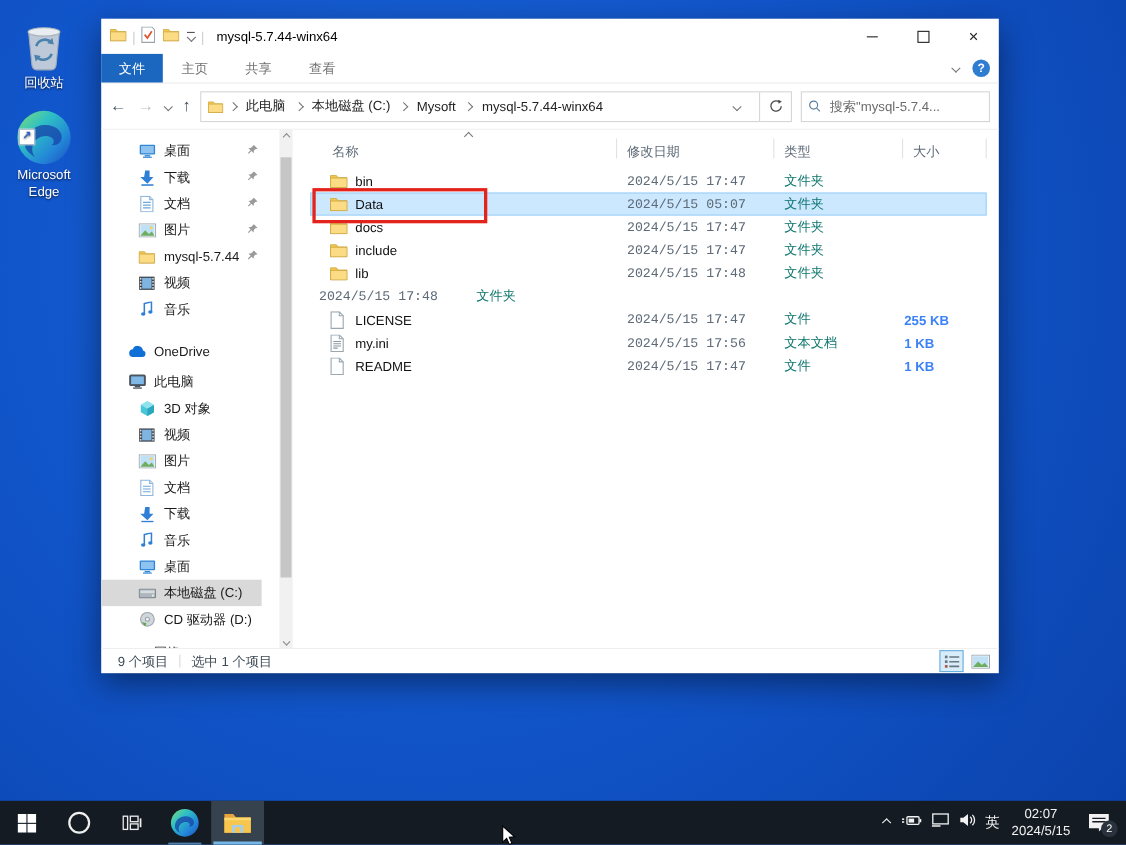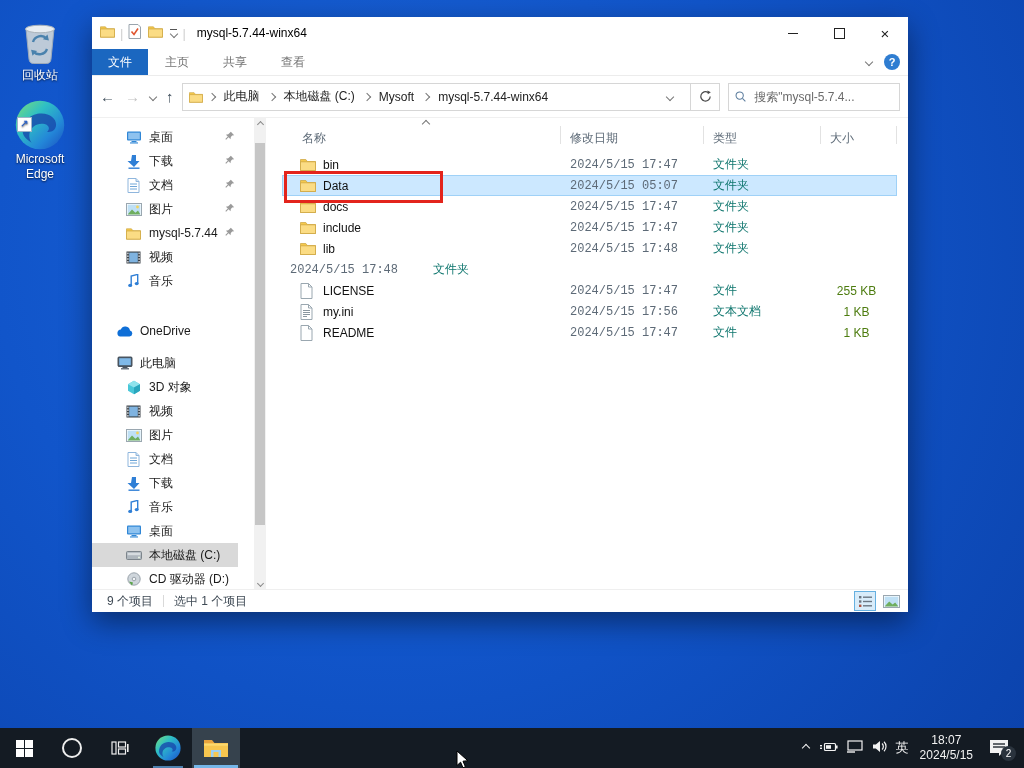--- a/index.html
+++ b/index.html
@@ -56,41 +56,41 @@
   .search input::placeholder{color:#6b6b6b;opacity:1;}
   
   .content{position:absolute;top:100px;left:0;right:0;bottom:22px;display:flex;overflow:hidden;gap:16px;}
   .side{width:146px;padding-top:8px;overflow:hidden;flex:none;}
   .srow{height:24px;display:flex;align-items:center;padding-left:33px;position:relative;white-space:nowrap;}
   .srow.root{padding-left:24px;}
   .srow.sel{background:#d9d9d9;}
   .sic{width:17px;height:16px;margin-right:7px;display:flex;align-items:center;justify-content:center;flex:none;}
   .slab{overflow:hidden;max-width:82px;text-overflow:clip;}
   .pin{position:absolute;right:3px;top:5px;}
-  .gap10{margin-top:26px;} .gap8{margin-top:8px;} .gap6{margin-top:6px;}
+  .gap10{margin-top:10px;align-items:flex-end;} .gap8{margin-top:8px;} .gap6{margin-top:6px;}
   .sscroll{width:12px;background:#f1f1f1;position:relative;flex:none;}
   .sthumb{position:absolute;left:1px;right:1px;top:26px;height:382px;background:#c6c6c6;}
   .sarr{position:absolute;left:0;width:12px;height:14px;display:flex;align-items:center;justify-content:center;}
   .sarr.t{top:0;} .sarr.b{bottom:0;}
   .sarr .chev{width:4px;height:4px;border-color:#8a8a8a;}
   
   .files{flex:1;position:relative;}
   .cols{height:34px;position:relative;color:#5d6a77;}
   .hl{position:absolute;top:13px;}
   .hsep{position:absolute;top:9px;width:1px;height:18px;background:#e2e2e2;}
   .sortup{position:absolute;left:141px;top:4px;}
   .rows{position:absolute;top:37px;left:0;right:0;}
   .frow{height:21px;display:flex;align-items:center;width:615px;position:relative;}
   .frow.sel{background:#cce8ff;outline:1px solid #9fd1f7;outline-offset:-1px;}
   .c-nm{width:280px;display:flex;align-items:center;flex:none;}
   .c-nm .fic{margin-left:18px;width:16px;display:flex;flex:none;}
   .c-nm .ftxt{margin-left:7px;color:#111;}
   .c-dt{width:143px;padding-left:8px;box-sizing:border-box;color:#5d6a77;flex:none;font-family:Liberation Mono, monospace;}
   .c-tp{width:117px;padding-left:8px;box-sizing:border-box;color:#0f766e;flex:none;}
-  .c-sz{width:72px;text-align:center;padding-right:3px;box-sizing:border-box;color:#4d7c0f;flex:none;}
+  .c-sz{width:72px;text-align:left;padding-right:3px;box-sizing:border-box;color:#3b82f6;flex:none;font-weight:bold;}
   .redbox{position:absolute;left:2px;top:54px;width:153px;height:26px;border:3px solid #e3241c;z-index:6;pointer-events:none;}
   
   .status{position:absolute;left:0;right:0;bottom:0;height:22px;border-top:1px solid #efefef;
           display:flex;align-items:center;padding-left:15px;color:#3f4a55;gap:10px;}
   .status .vd{width:1px;height:12px;background:#d9d9d9;}
   .vtoggles{position:absolute;right:6px;top:0;height:100%;display:flex;align-items:center;gap:4px;}
   .vbtn{width:22px;height:20px;display:flex;align-items:center;justify-content:center;}
   .vbtn.on{background:#d8ecfa;outline:1px solid #66b0e0;outline-offset:-1px;}
   
   .taskbar{position:absolute;left:0;bottom:0;width:1024px;height:40px;background:#141b23;display:flex;align-items:center;z-index:4;}
@@ -717,21 +717,21 @@
         </svg>
     </span>
     <span>
       <svg width="15" height="13" viewBox="0 0 15 13">
           <path d="M1 4.5 h2.8 L8 1 v11 L3.8 8.5 H1z" fill="#f2f2f2"></path>
           <path d="M10 3.5 a4 4 0 0 1 0 6 M12 1.8 a6.5 6.5 0 0 1 0 9.4" fill="none" stroke="#f2f2f2" stroke-width="1.2"></path>
         </svg>
     </span>
     <span class="lang">英</span>
     <span class="clock">
-      <div>18:07</div>
+      <div>02:07</div>
       <div>2024/5/15</div>
     </span>
     <span class="notif">
       <svg width="20" height="18" viewBox="0 0 20 18">
         <path d="M1 1 h18 v13 h-6 l-3 3 v-3 H1z" fill="#f2f2f2"></path>
         <line x1="4" y1="5" x2="16" y2="5" stroke="#141b23" stroke-width="1.3"></line>
         <line x1="4" y1="8" x2="16" y2="8" stroke="#141b23" stroke-width="1.3"></line>
       </svg>
       <span class="badge">2</span>
     </span>

